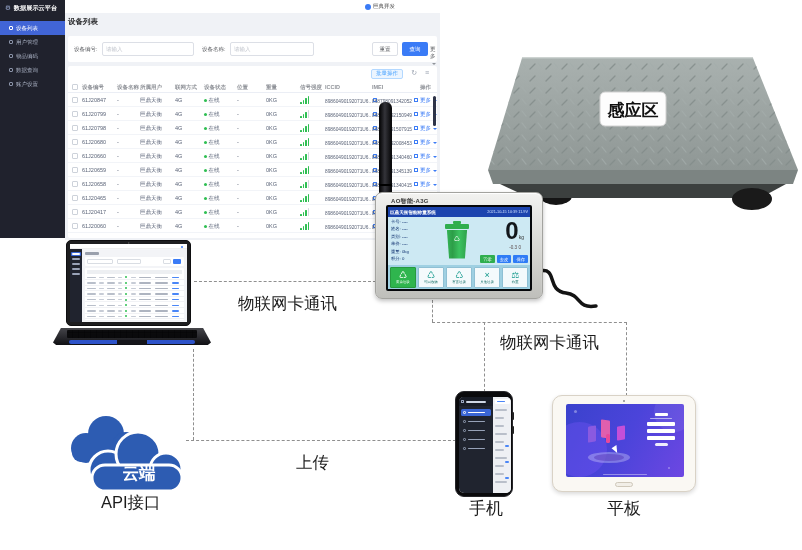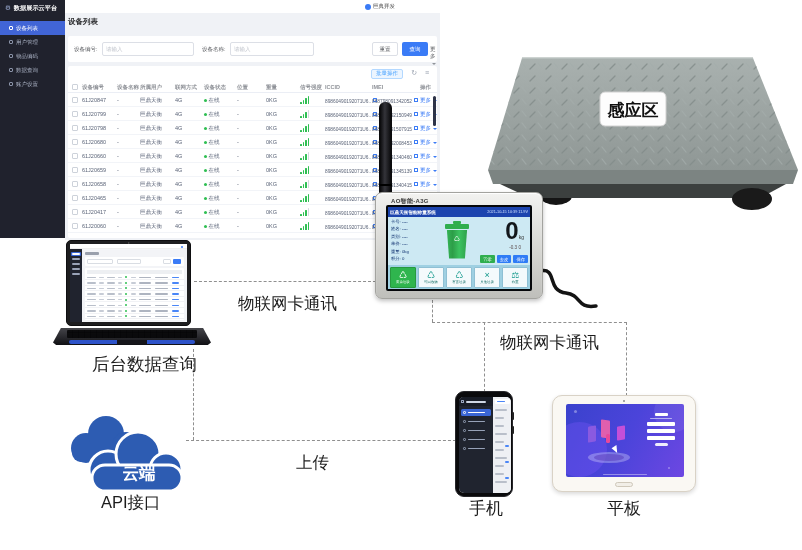--- a/index.html
+++ b/index.html
@@ -779,21 +779,20 @@
         <div class="tb-inp"></div>
         <div class="tb-inp"></div>
         <div class="tb-inp"></div>
         <div class="tb-btnw"></div>
       </div>
       <span class="tb-foot"></span>
     </div>
     <span class="tb-home"></span>
   </div>
 
-  <div class="lbl" style="left:92px;top:352px;font-size:17.5px">后台数据查询</div>
   <div class="lbl" style="left:101px;top:492px">API接口</div>
   <div class="lbl" style="left:238px;top:293px">物联网卡通讯</div>
   <div class="lbl" style="left:500px;top:332px">物联网卡通讯</div>
   <div class="lbl" style="left:296px;top:452px">上传</div>
   <div class="lbl" style="left:469px;top:497px;font-size:17px">手机</div>
   <div class="lbl" style="left:607px;top:497px;font-size:17px">平板</div>
 
 </div>
 
 </body></html>

